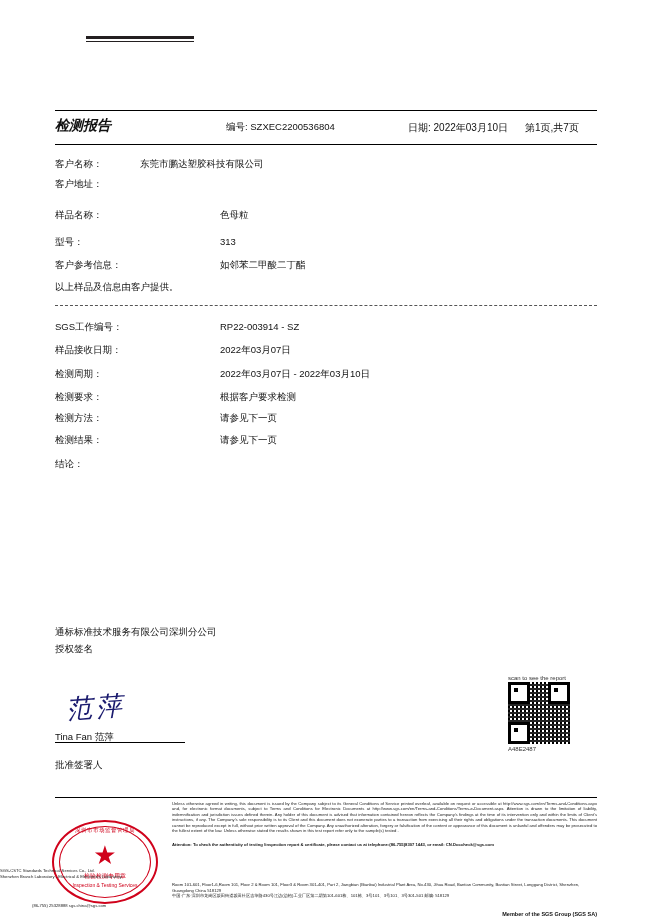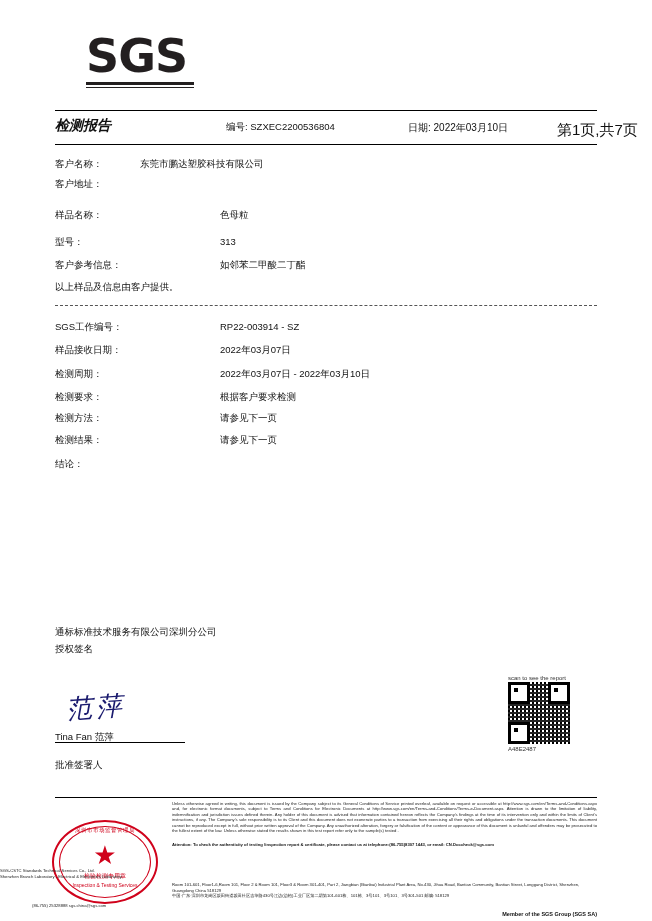--- a/index.html
+++ b/index.html
@@ -72,23 +72,22 @@
     position: absolute;
     left: 408px;
     top: 121px;
     font-size: 10px;
     color: #111;
   }
   .hdr-page {
     position: absolute;
     left: 525px;
     top: 121px;
-    font-size: 15px;
-    color: #111;
-    margin-left: 32px;
+    font-size: 10px;
+    color: #111;
   }
   .flabel {
     position: absolute;
     left: 55px;
     width: 165px;
     font-size: 9.5px;
     color: #111;
   }
   .fvalue {
     position: absolute;
@@ -356,21 +355,20 @@
     line-height: 6px;
     width: 168px;
   }
 </style>
 </head>
 <body>
 
 <div class="page">
 
   <div class="logo-wrap">
-    <div class="logo-text">SGS</div>
     <div class="logo-rule"></div>
     <div class="logo-rule2"></div>
   </div>
 
   <div class="hdr-rule" style="top:110px"></div>
 
   <div class="title">检测报告</div>
   <div class="hdr-no">编号: SZXEC2200536804</div>
   <div class="hdr-date">日期: 2022年03月10日</div>
   <div class="hdr-page">第1页,共7页</div>

